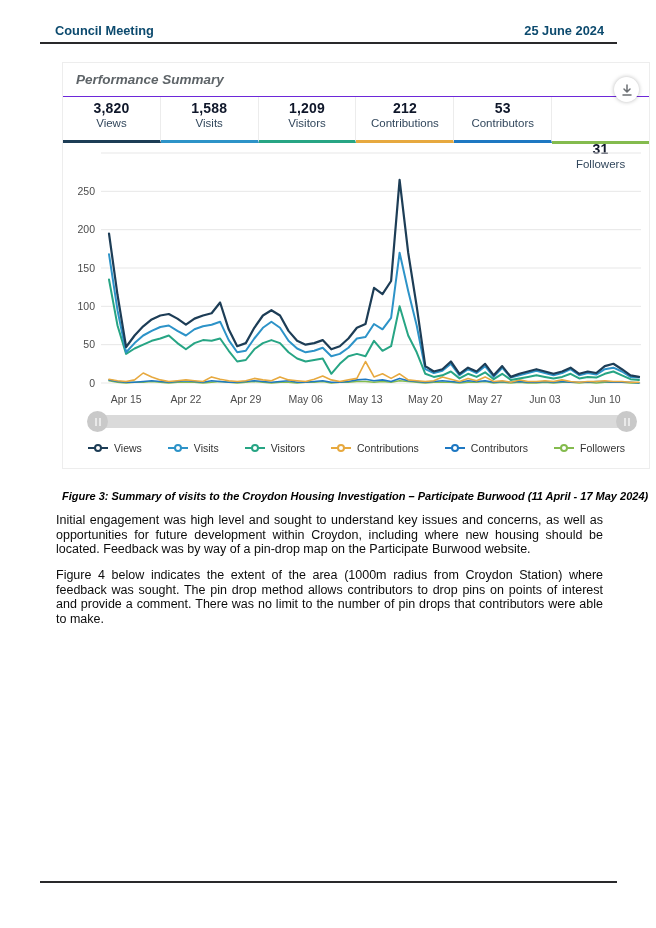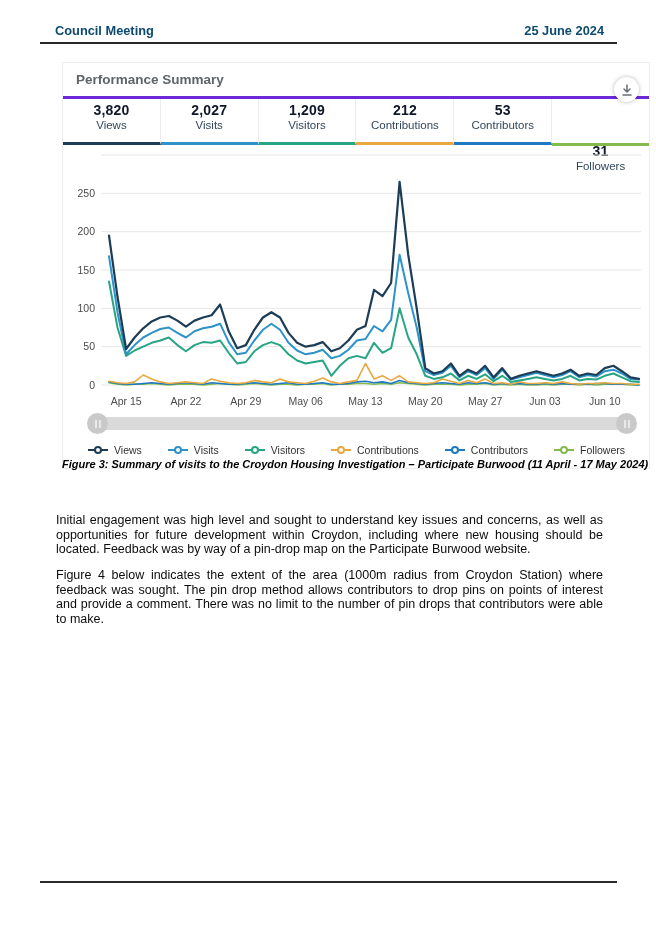--- a/index.html
+++ b/index.html
@@ -11,21 +11,21 @@
        font-size:12.8px;font-weight:bold;color:#0c4a6e;}
   .hdr-rule{position:absolute;left:40px;width:577px;top:42px;border-top:2.2px solid #29292b;}
   .ftr-rule{position:absolute;left:40px;width:577px;top:881px;border-top:2.2px solid #29292b;}
   .ftr{position:absolute;left:53px;right:48px;top:887px;display:flex;justify-content:space-between;
        font-size:12.6px;color:#8a8c8f;}
   .ftr-left{font-weight:bold;color:#7f8184;}
 
   
   .panel{position:absolute;left:62px;top:62px;width:588px;height:407px;background:#fff;
          border:1px solid #ededed;box-sizing:border-box;}
-  .panel-head{position:relative;height:33px;border-bottom:3px solid #6d28d9;}
+  .panel-head{position:relative;height:33px;border-bottom:1px solid #6d28d9;font-style:italic;}
   .panel-title{position:absolute;left:13px;top:9px;font-size:13.5px;font-weight:bold;color:#5e6468;}
   .dl-btn{position:absolute;right:10px;top:14px;width:25px;height:25px;border-radius:50%;background:#fff;
           box-shadow:0 0 4px rgba(0,0,0,.28);display:flex;align-items:center;justify-content:center;z-index:2;cursor:pointer;}
   .stats{display:flex;height:46px;}
   .stat{flex:1;text-align:center;border-bottom:3px solid #ccc;border-right:1px solid #ececec;
         padding-top:3px;box-sizing:border-box;cursor:pointer;}
   .stat:last-child{border-right:none;margin-top:41px;}
   .stat-num{font-size:14px;font-weight:bold;color:#0f172a;letter-spacing:.2px;}
   .stat-label{font-size:11.5px;color:#32475c;margin-top:1px;}
 
@@ -36,21 +36,21 @@
   .slider-track{position:absolute;left:9px;right:9px;top:4px;height:13px;background:#dadada;border-radius:7px;}
   .slider-handle{position:absolute;top:0;width:21px;height:21px;border-radius:50%;background:#c9c9c9;
                  display:flex;align-items:center;justify-content:center;gap:2px;cursor:ew-resize;}
   .slider-handle span{display:block;width:2px;height:8px;background:#e9e9e9;}
   .handle-left{left:0;} .handle-right{right:0;}
 
   .legend{display:flex;justify-content:center;gap:25px;margin-top:9px;}
   .legend-item{display:flex;align-items:center;gap:5px;font-size:10.5px;color:#333;cursor:pointer;}
 
   
-  .caption{position:absolute;left:62px;top:458px;width:560px;font-size:11px;font-weight:bold;
+  .caption{position:absolute;left:62px;top:490px;width:560px;font-size:11px;font-weight:bold;
            font-style:italic;color:#000;white-space:nowrap;}
   .body-text{position:absolute;left:56px;width:547px;font-size:12.5px;line-height:1.17;
              color:#0c0c0c;text-align:justify;}
   .para1{top:513px;} .para2{top:568px;}
 </style>
 </head>
 <body>
 
 <div class="page">
 
@@ -70,21 +70,21 @@
         </svg>
       </div>
     </div>
 
     <div class="stats">
         <div class="stat" style="border-bottom-color: rgb(29, 61, 86);">
           <div class="stat-num">3,820</div>
           <div class="stat-label">Views</div>
         </div>
         <div class="stat" style="border-bottom-color: rgb(45, 147, 200);">
-          <div class="stat-num">2,027</div>
+          <div class="stat-num">1,588</div>
           <div class="stat-label">Visits</div>
         </div>
         <div class="stat" style="border-bottom-color: rgb(39, 165, 132);">
           <div class="stat-num">1,209</div>
           <div class="stat-label">Visitors</div>
         </div>
         <div class="stat" style="border-bottom-color: rgb(231, 169, 63);">
           <div class="stat-num">212</div>
           <div class="stat-label">Contributions</div>
         </div>

